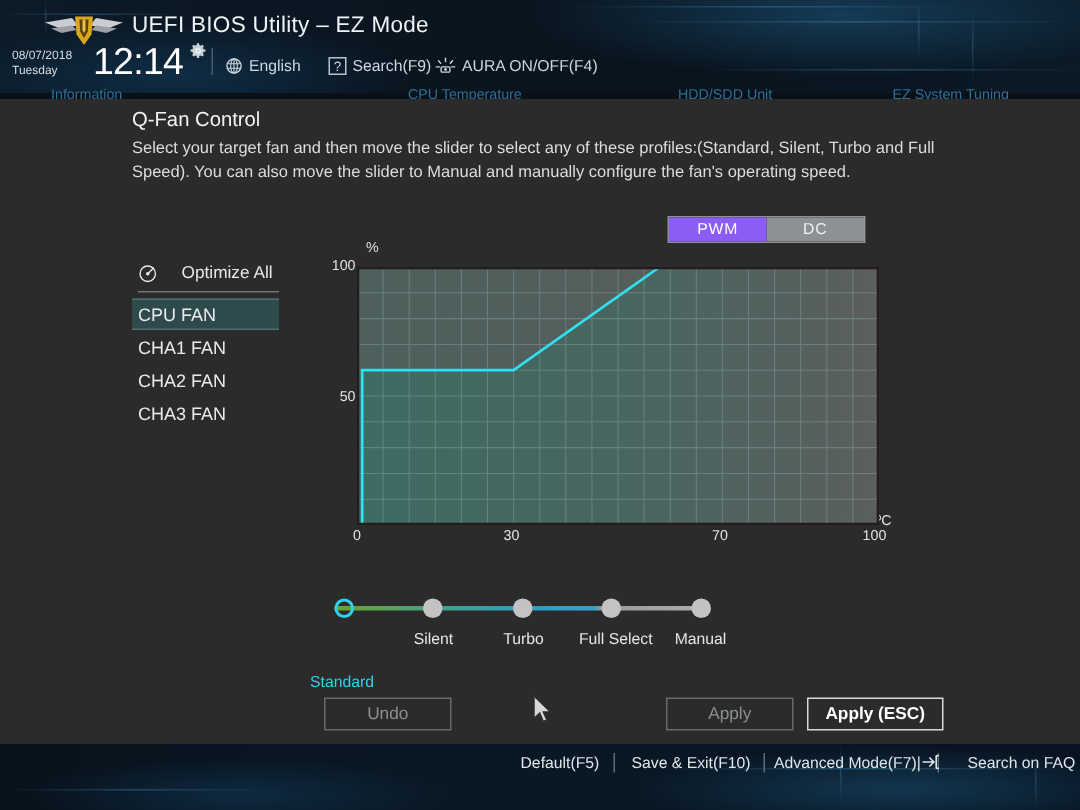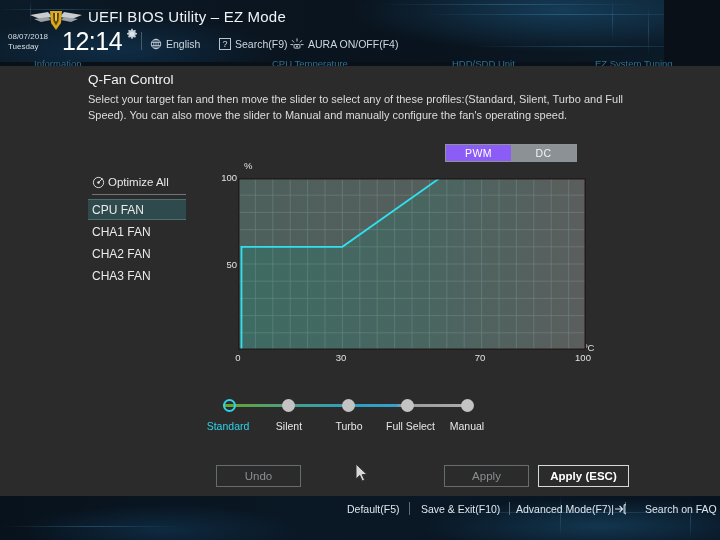--- a/index.html
+++ b/index.html
@@ -5,21 +5,21 @@
   * { box-sizing: border-box; margin: 0; padding: 0; }
   html, body {
     width: 720px; height: 540px;
     font-family: "Liberation Sans", sans-serif;
     background: #0a1018; overflow: hidden;
   }
   #root { position: relative; width: 720px; height: 540px; }
 
   
   .header {
-    position: absolute; left: 0; top: 0; width: 664px; height: 62px;
+    position: absolute; left: 0; top: 0; width: 720px; height: 62px;
     background:
       radial-gradient(ellipse 300px 60px at 560px 10px, rgba(30,90,130,.55), rgba(0,0,0,0) 70%),
       radial-gradient(ellipse 220px 50px at 120px 50px, rgba(20,70,110,.45), rgba(0,0,0,0) 70%),
       linear-gradient(100deg, #0c1b28 0%, #0a1520 35%, #09131d 65%, #0b1a27 100%);
     overflow: hidden;
   }
   .hstreak { position: absolute; background: linear-gradient(90deg, rgba(60,140,190,0), rgba(90,170,220,.30), rgba(60,140,190,0)); height: 1px; }
   .hstreak2 { position: absolute; background: linear-gradient(180deg, rgba(70,150,200,0), rgba(100,180,230,.22), rgba(70,150,200,0)); width: 1px; }
 
   .tuf-logo { position: absolute; left: 28px; top: 6px; width: 56px; height: 30px; }
@@ -50,21 +50,21 @@
   }
   .dlg-title { position: absolute; left: 88px; top: 6px; font-size: 13.5px; color: #f2f2f2; }
   .dlg-desc {
     position: absolute; left: 88px; top: 25px; width: 540px;
     font-size: 11px; color: #dcdcdc; line-height: 16px;
   }
 
   
   .optimize {
     position: absolute; left: 92px; top: 106px; width: 96px; height: 20px;
-    display: flex; align-items: center; gap: 3px;
+    display: flex; align-items: center; gap: 16px;
     font-size: 11.5px; color: #e8e8e8;
   }
   .opt-ico { width: 13px; height: 13px; }
   .listrule { position: absolute; left: 92px; top: 128px; width: 94px; height: 1px; background: #6f7577; }
   .fanitem {
     position: absolute; left: 88px; width: 98px; height: 21px;
     display: flex; align-items: center; padding-left: 4px;
     font-size: 12px; color: #eaeaea;
   }
   .fanitem.sel { background: #2f4a4c; border-top: 1px solid #4e6f70; border-bottom: 1px solid #4e6f70; }
@@ -283,21 +283,21 @@
     </div>
 
     <div class="slider" style="top:330px;">
       <div class="track"></div>
       <div class="knob active" style="left:8px;"></div>
       <div class="knob" style="left:67px;"></div>
       <div class="knob" style="left:127px;"></div>
       <div class="knob" style="left:186px;"></div>
       <div class="knob" style="left:246px;"></div>
 
-      <div class="plabel active" style="left:-17px;width:60px;">Standard</div>
+      <div class="plabel active" style="left:-17px;width:60px;margin-top:29px;">Standard</div>
       <div class="plabel" style="left:44px;width:60px;">Silent</div>
       <div class="plabel" style="left:104px;width:60px;">Turbo</div>
       <div class="plabel" style="left:158px;width:75px;">Full Select</div>
       <div class="plabel" style="left:222px;width:60px;">Manual</div>
     </div>
 
     <div class="btn" style="left:444px;top:399px;width:85px;">
       <span>Apply</span>
     </div>
     <div class="btn" style="left:216px;top:399px;width:85px;">

